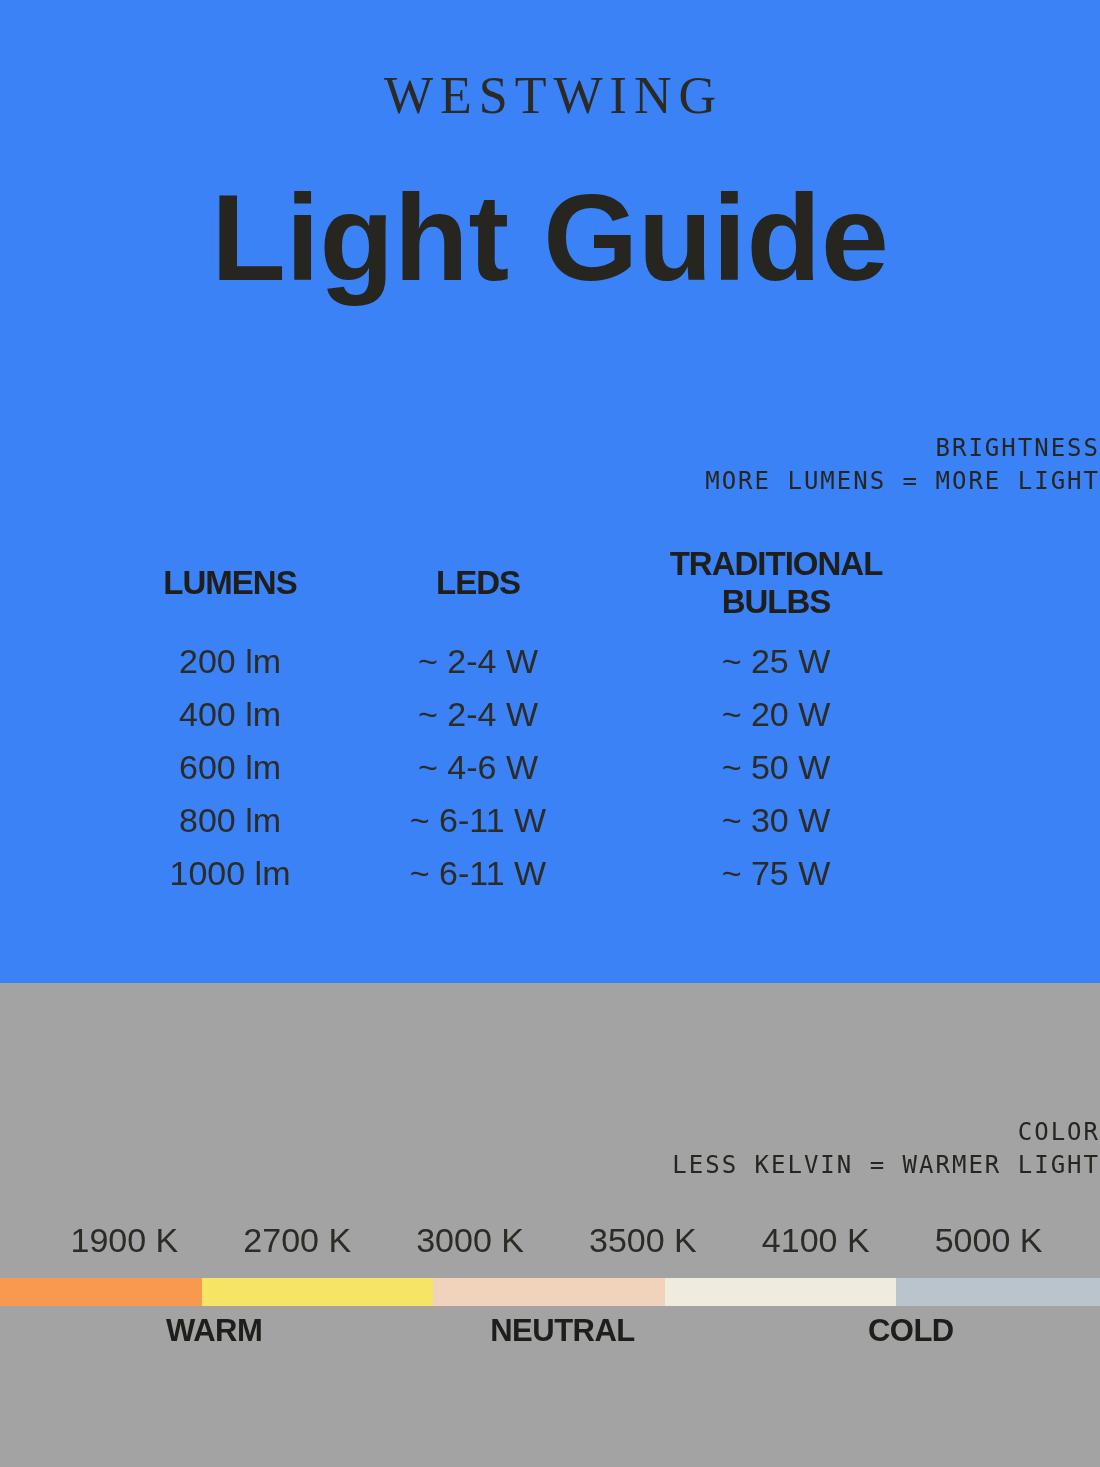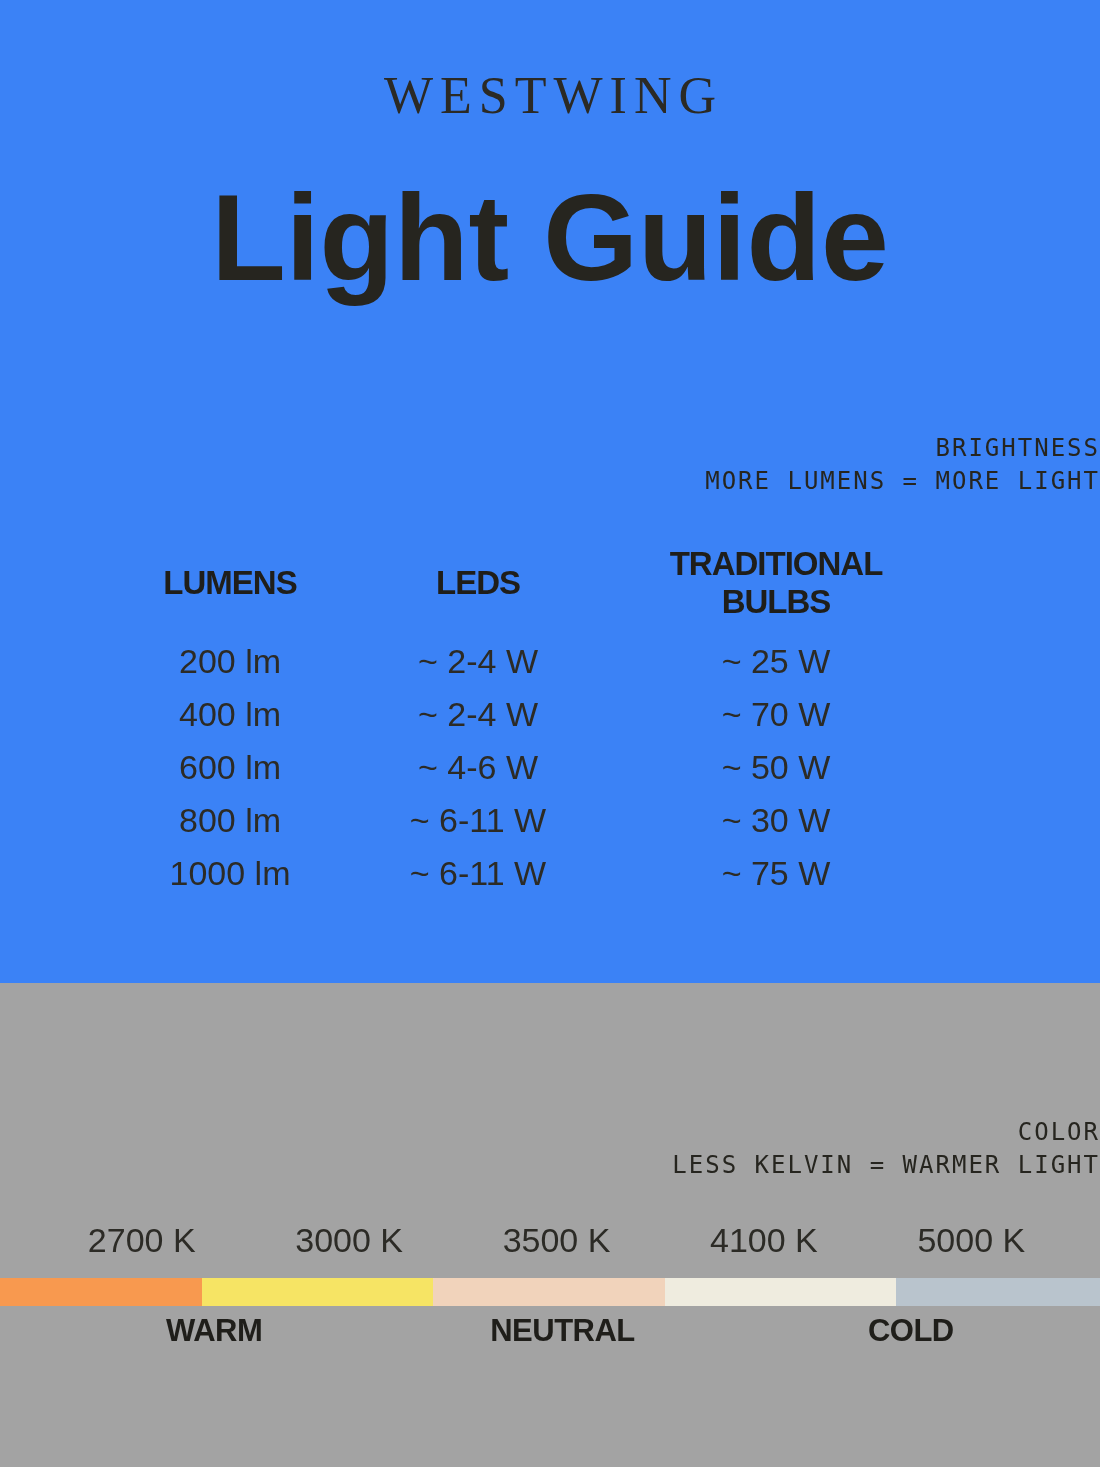--- a/index.html
+++ b/index.html
@@ -123,21 +123,21 @@
     </thead>
     <tbody>
         <tr>
           <td>200 lm</td>
           <td>~ 2-4 W</td>
           <td>~ 25 W</td>
         </tr>
         <tr>
           <td>400 lm</td>
           <td>~ 2-4 W</td>
-          <td>~ 70 W</td>
+          <td>~ 20 W</td>
         </tr>
         <tr>
           <td>600 lm</td>
           <td>~ 4-6 W</td>
           <td>~ 50 W</td>
         </tr>
         <tr>
           <td>800 lm</td>
           <td>~ 6-11 W</td>
           <td>~ 30 W</td>
@@ -150,20 +150,21 @@
       </tbody>
   </table>
 </div>
 
 <div class="section-bottom" style="background: #a3a3a3;">
   <div class="mono-block mono-bottom">
     <div>COLOR</div>
     <div>LESS KELVIN = WARMER LIGHT</div>
   </div>
   <div class="kelvin-row">
+      <div class="kelvin-label">1900 K</div>
       <div class="kelvin-label">2700 K</div>
       <div class="kelvin-label">3000 K</div>
       <div class="kelvin-label">3500 K</div>
       <div class="kelvin-label">4100 K</div>
       <div class="kelvin-label">5000 K</div>
     </div>
   <div class="scale-bar">
       <div class="segment" style="flex-grow: 202; background: rgb(248, 153, 79);"></div>
       <div class="segment" style="flex-grow: 231; background: rgb(246, 228, 100);"></div>
       <div class="segment" style="flex-grow: 232; background: rgb(241, 211, 187);"></div>

